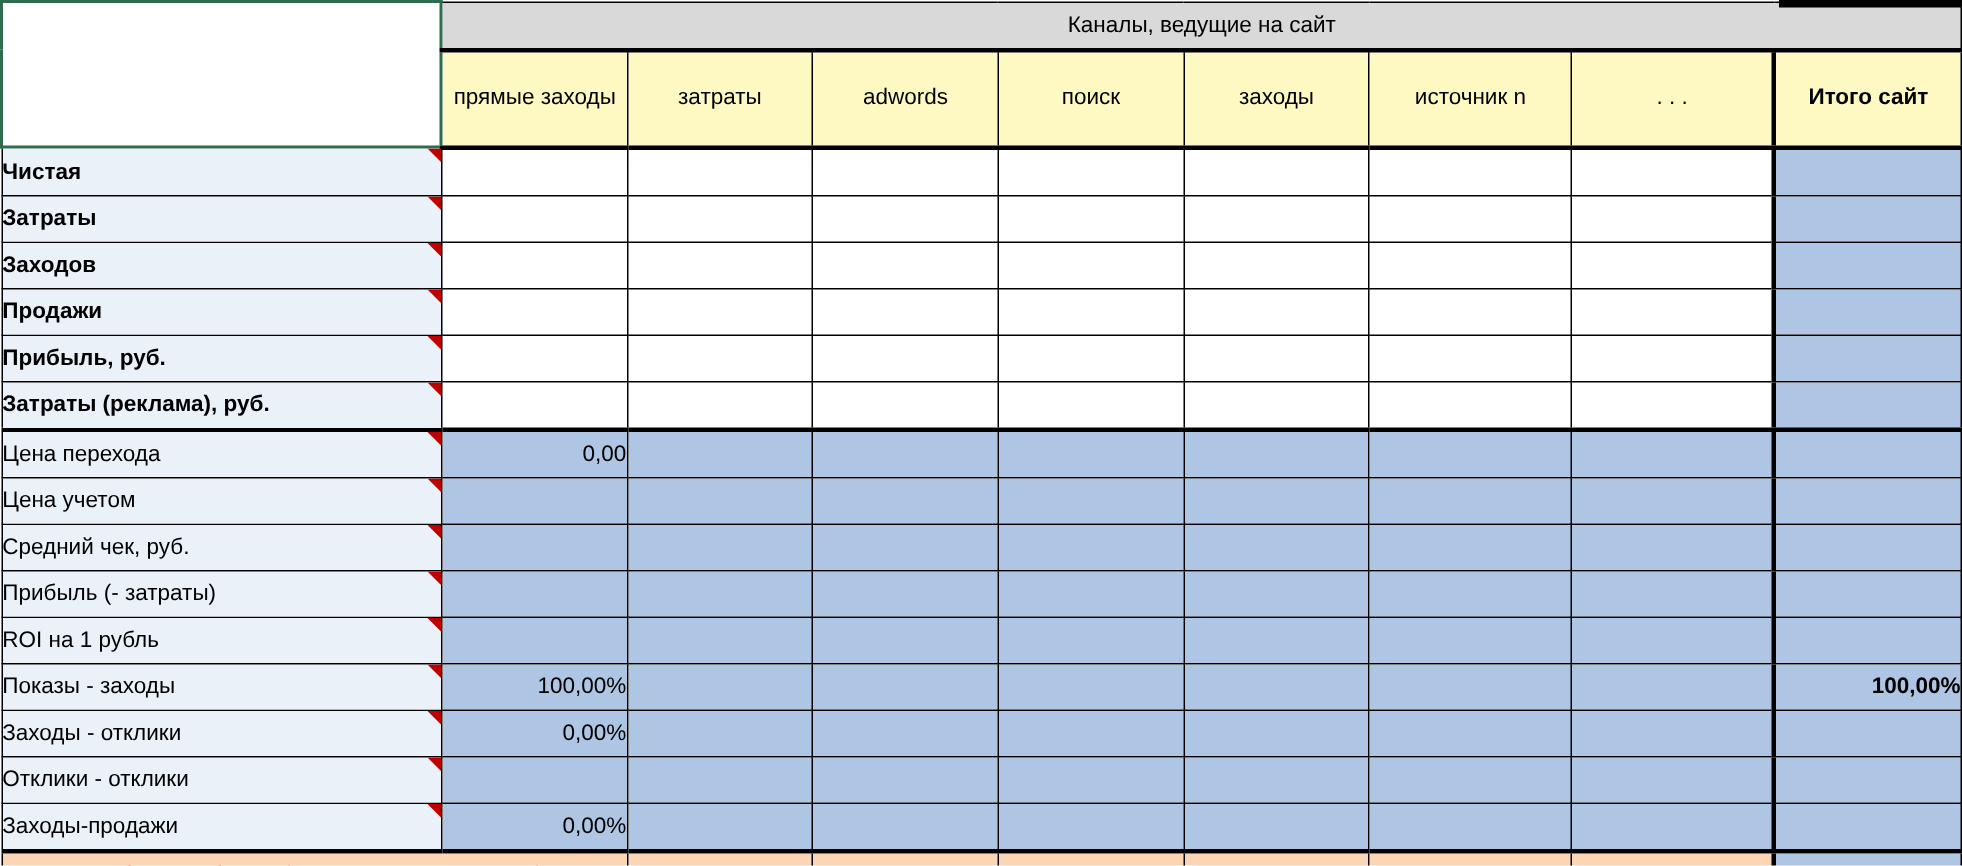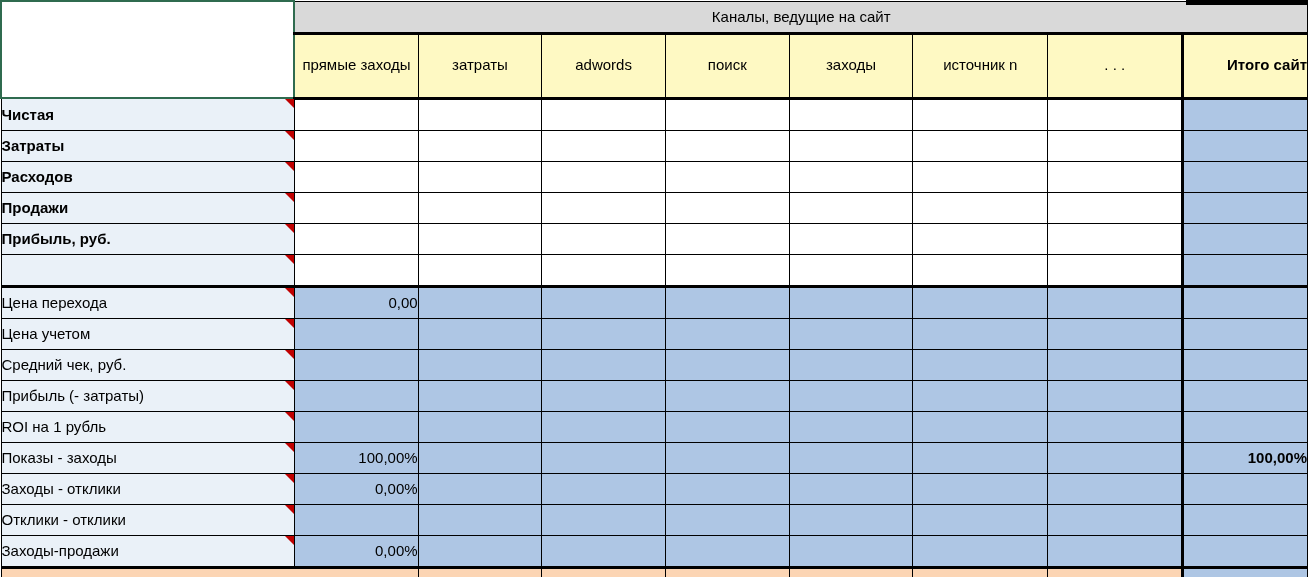--- a/index.html
+++ b/index.html
@@ -89,21 +89,21 @@
   .cell-total { background: #aec6e4; height: 30px; }
   .num {
     text-align: right;
     padding-right: 5px;
     font-size: 15px;
   }
   .num.bold { font-weight: bold; }
 
   
   .thick-bottom { border-bottom: 3px solid #000000 !important; }
-  .thick-left   { border-left: 3px solid #000000 !important; text-align: right; }
+  .thick-left   { border-left: 3px solid #000000 !important; }
 
   
   .footer-cell {
     background: #fcd5b4;
     font-weight: bold;
     font-size: 15px;
     padding-left: 6px;
     height: 30px;
   }
   .footer-empty {
@@ -182,21 +182,21 @@
         <td class="cell-white num"></td>
         <td class="cell-white num"></td>
         <td class="cell-white num"></td>
         <td class="cell-white num"></td>
         <td class="cell-white num"></td>
         <td class="cell-white num"></td>
         <td class="cell-total num bold thick-left"></td>
       </tr>
 
       <tr>
-        <td class="rlabel bold"><span>Расходов</span><span class="note-flag"></span></td>
+        <td class="rlabel bold"><span>Заходов</span><span class="note-flag"></span></td>
         <td class="cell-white num"></td>
         <td class="cell-white num"></td>
         <td class="cell-white num"></td>
         <td class="cell-white num"></td>
         <td class="cell-white num"></td>
         <td class="cell-white num"></td>
         <td class="cell-white num"></td>
         <td class="cell-total num bold thick-left"></td>
       </tr>
 
@@ -218,21 +218,21 @@
         <td class="cell-white num"></td>
         <td class="cell-white num"></td>
         <td class="cell-white num"></td>
         <td class="cell-white num"></td>
         <td class="cell-white num"></td>
         <td class="cell-white num"></td>
         <td class="cell-total num bold thick-left"></td>
       </tr>
 
       <tr>
-        <td class="rlabel bold thick-bottom"><span class="note-flag"></span></td>
+        <td class="rlabel bold thick-bottom"><span>Затраты (реклама), руб.</span><span class="note-flag"></span></td>
         <td class="cell-white num thick-bottom"></td>
         <td class="cell-white num thick-bottom"></td>
         <td class="cell-white num thick-bottom"></td>
         <td class="cell-white num thick-bottom"></td>
         <td class="cell-white num thick-bottom"></td>
         <td class="cell-white num thick-bottom"></td>
         <td class="cell-white num thick-bottom"></td>
         <td class="cell-total num bold thick-left thick-bottom"></td>
       </tr>
 

